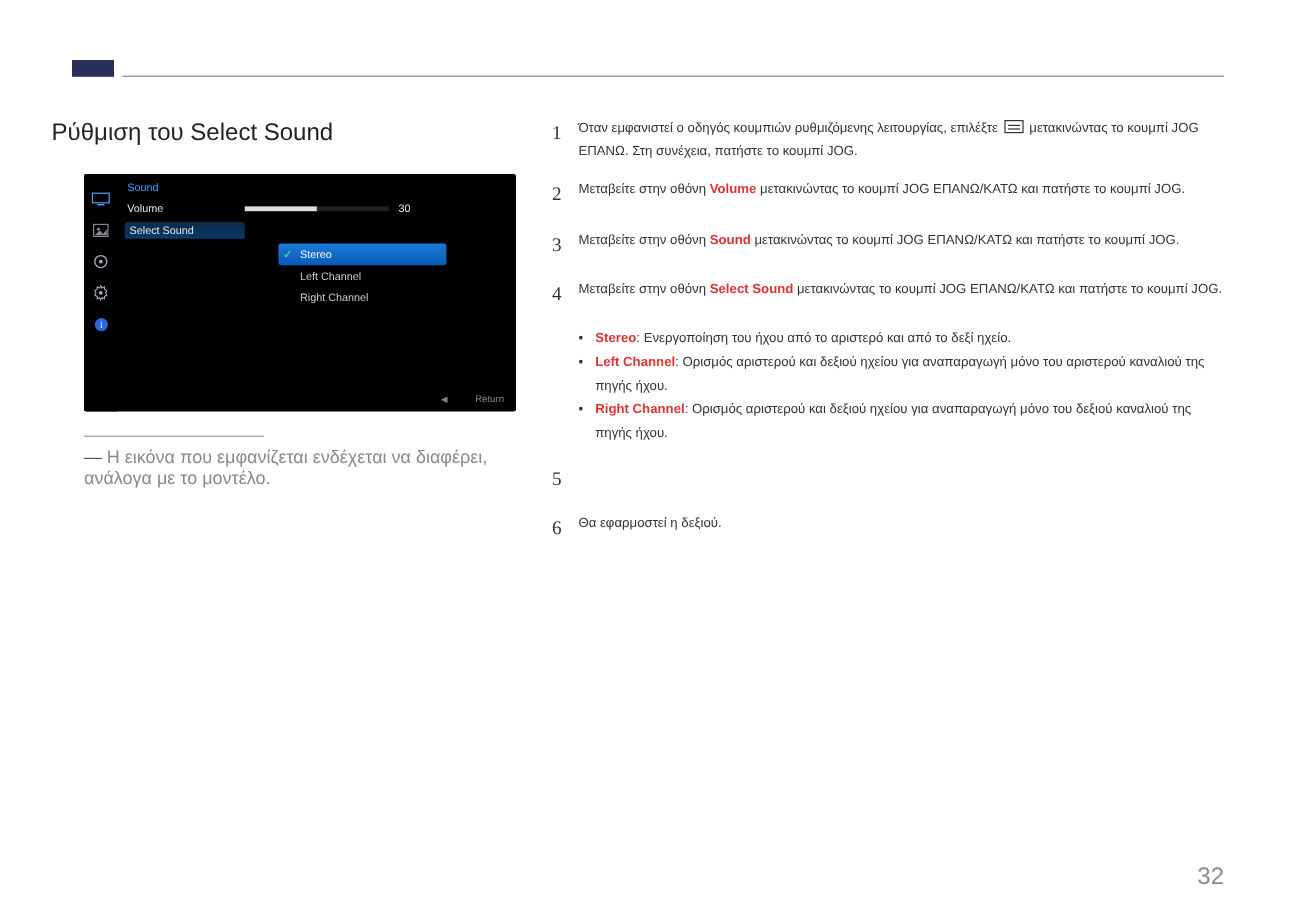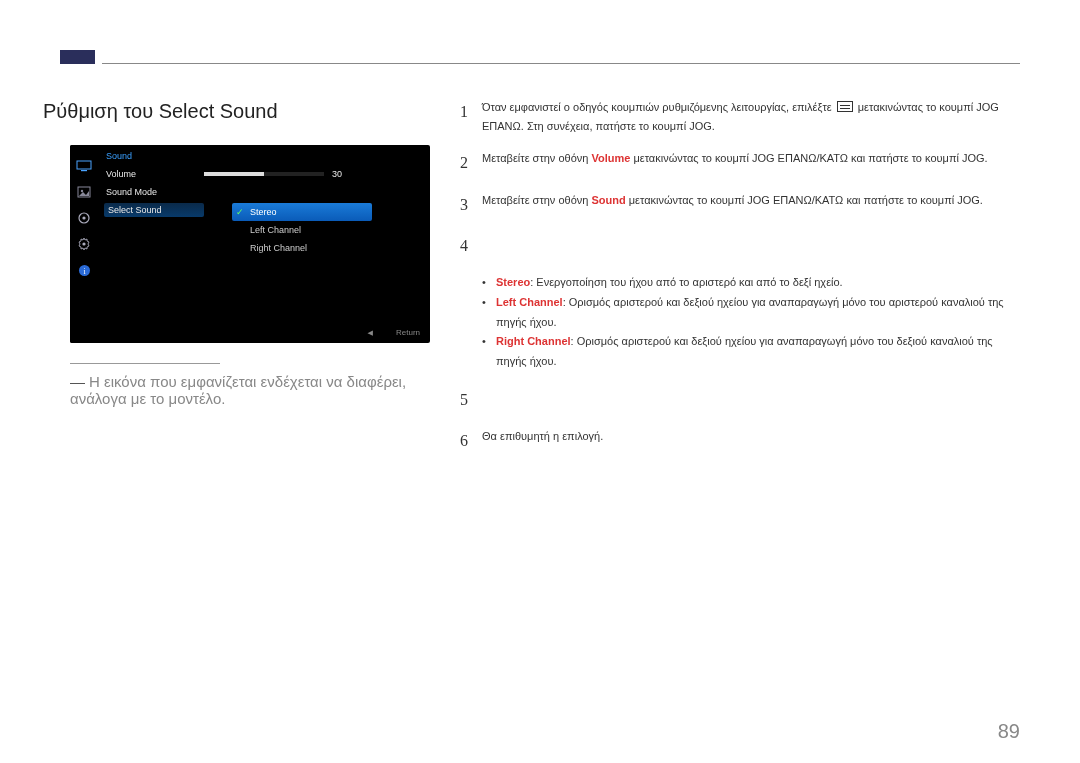--- a/index.html
+++ b/index.html
@@ -248,23 +248,20 @@
   </div>
   <div class="osd-main">
     <div class="osd-header">Sound</div>
     <div class="osd-row">
       <div class="label">Volume</div>
       <div class="osd-vol-bar">
           <div class="osd-vol-fill"></div>
         </div>
       <div>30</div>
     </div>
-    <div class="osd-row">
-      <div class="label">Sound Mode</div>
-    </div>
     <div class="osd-row active">
       <div class="label">Select Sound</div>
     </div>
     <div class="osd-submenu">
       <div class="osd-sub-item selected">Stereo</div>
       <div class="osd-sub-item">Left Channel</div>
       <div class="osd-sub-item">Right Channel</div>
     </div>
     <div class="osd-footer">
       <span class="tri">◀</span>
@@ -296,20 +293,23 @@
 
   <div class="step">
     <div class="step-num">3</div>
     <div class="step-body">
       <span>Μεταβείτε στην οθόνη </span><span class="hl">Sound</span><span> μετακινώντας το κουμπί JOG ΕΠΑΝΩ/ΚΑΤΩ και πατήστε το κουμπί JOG.</span>
     </div>
   </div>
 
   <div class="step">
     <div class="step-num">4</div>
+    <div class="step-body">
+      <span>Μεταβείτε στην οθόνη </span><span class="hl">Select Sound</span><span> μετακινώντας το κουμπί JOG ΕΠΑΝΩ/ΚΑΤΩ και πατήστε το κουμπί JOG.</span>
+    </div>
   </div>
 
   <div class="bullets">
     <div class="bullet">
       <span class="dot">•</span>
       <div><span class="hl">Stereo</span><span>: Ενεργοποίηση του ήχου από το αριστερό και από το δεξί ηχείο.</span></div>
     </div>
     <div class="bullet">
       <span class="dot">•</span>
       <div><span class="hl">Left Channel</span><span>: Ορισμός αριστερού και δεξιού ηχείου για αναπαραγωγή μόνο του αριστερού καναλιού της πηγής ήχου.</span></div>
@@ -319,18 +319,18 @@
       <div><span class="hl">Right Channel</span><span>: Ορισμός αριστερού και δεξιού ηχείου για αναπαραγωγή μόνο του δεξιού καναλιού της πηγής ήχου.</span></div>
     </div>
   </div>
 
   <div class="step">
     <div class="step-num">5</div>
   </div>
 
   <div class="step">
     <div class="step-num">6</div>
-    <div class="step-body">Θα επιθυμητή η επιλογή.</div>
+    <div class="step-body">Θα εφαρμοστεί η δεξιού.</div>
   </div>
 
 </div>
 
-<div class="page-num">89</div>
+<div class="page-num">32</div>
 
 </body></html>

